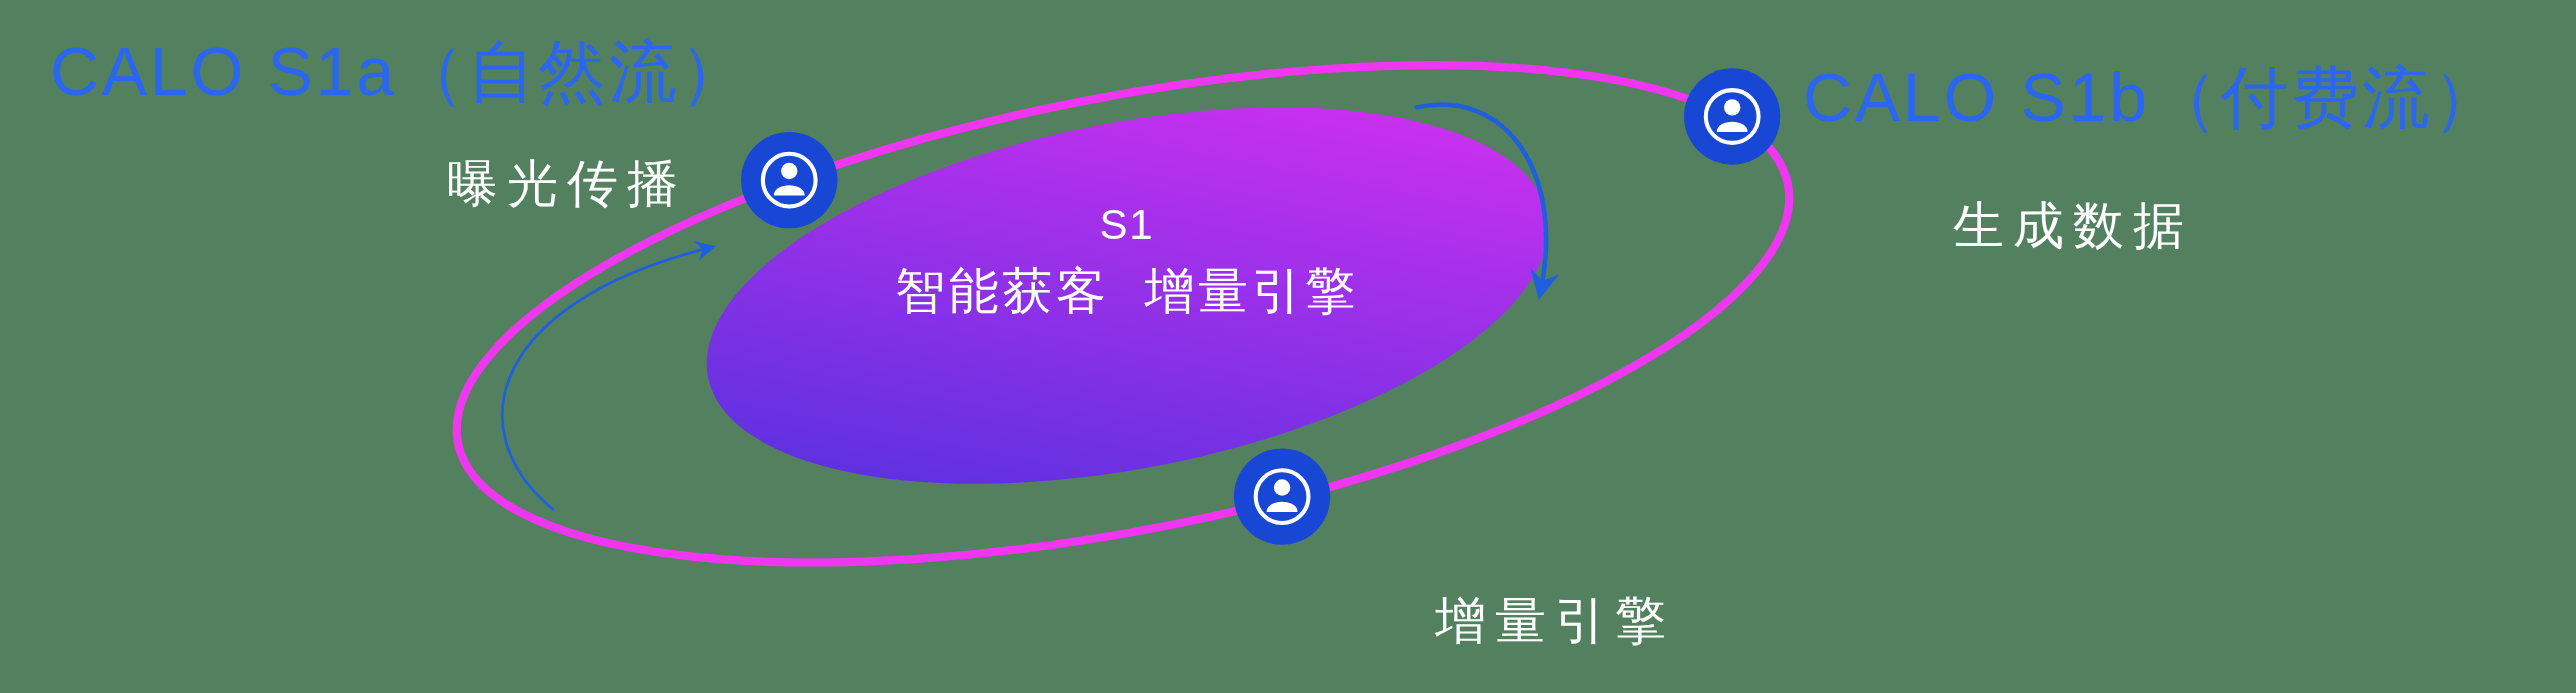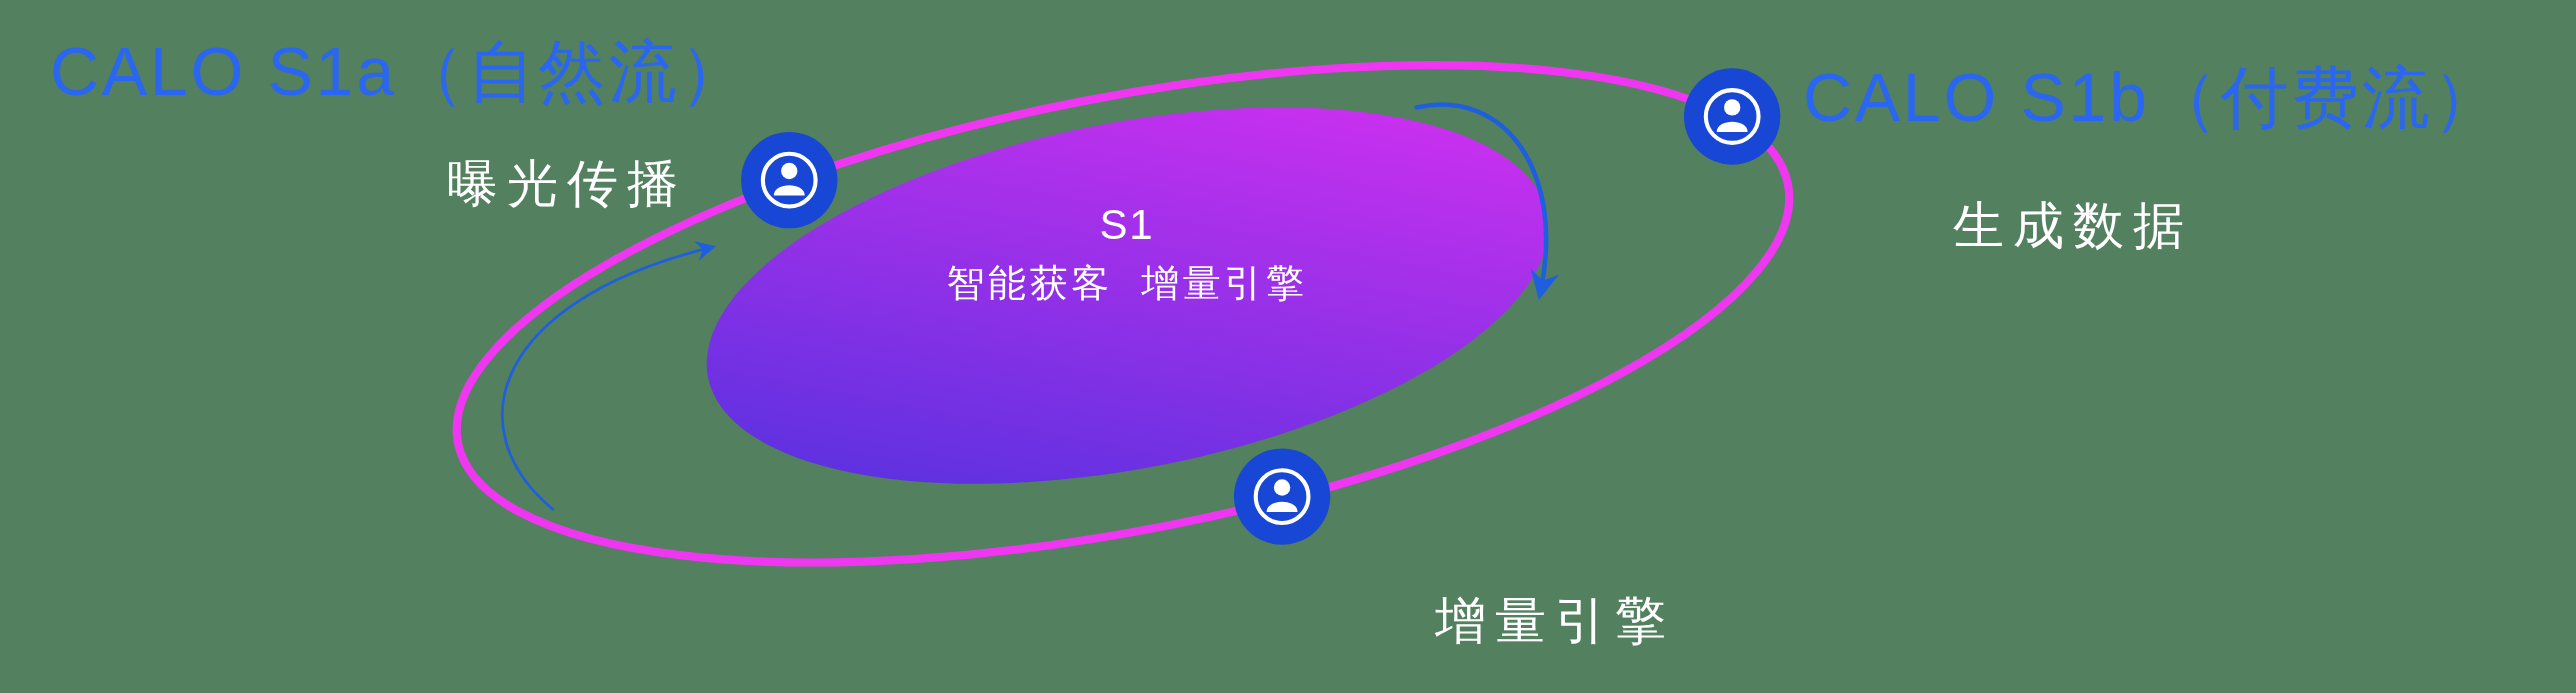--- a/index.html
+++ b/index.html
@@ -80,21 +80,21 @@
     color:#ffffff;
   }
   .core-title{
     font-size:42px;
     font-weight:500;
     letter-spacing:1.8px;
     line-height:1.1;
   }
   .core-subtitle{
     margin-top:12.7px;
-    font-size:38px;
+    font-size:50px;
     font-weight:500;
     letter-spacing:3.6px;
     line-height:1.2;
     white-space:pre;
   }
   .pos-label-s1a{ left:50px;  top:32px;  }
   .pos-sub-s1a  { left:447px; top:156px; }
   .pos-label-s1b{ left:1803px;top:58px;  }
   .pos-sub-s1b  { left:1953px;top:198px; }
   .pos-label-s1c{ left:1380px;top:493px; }

